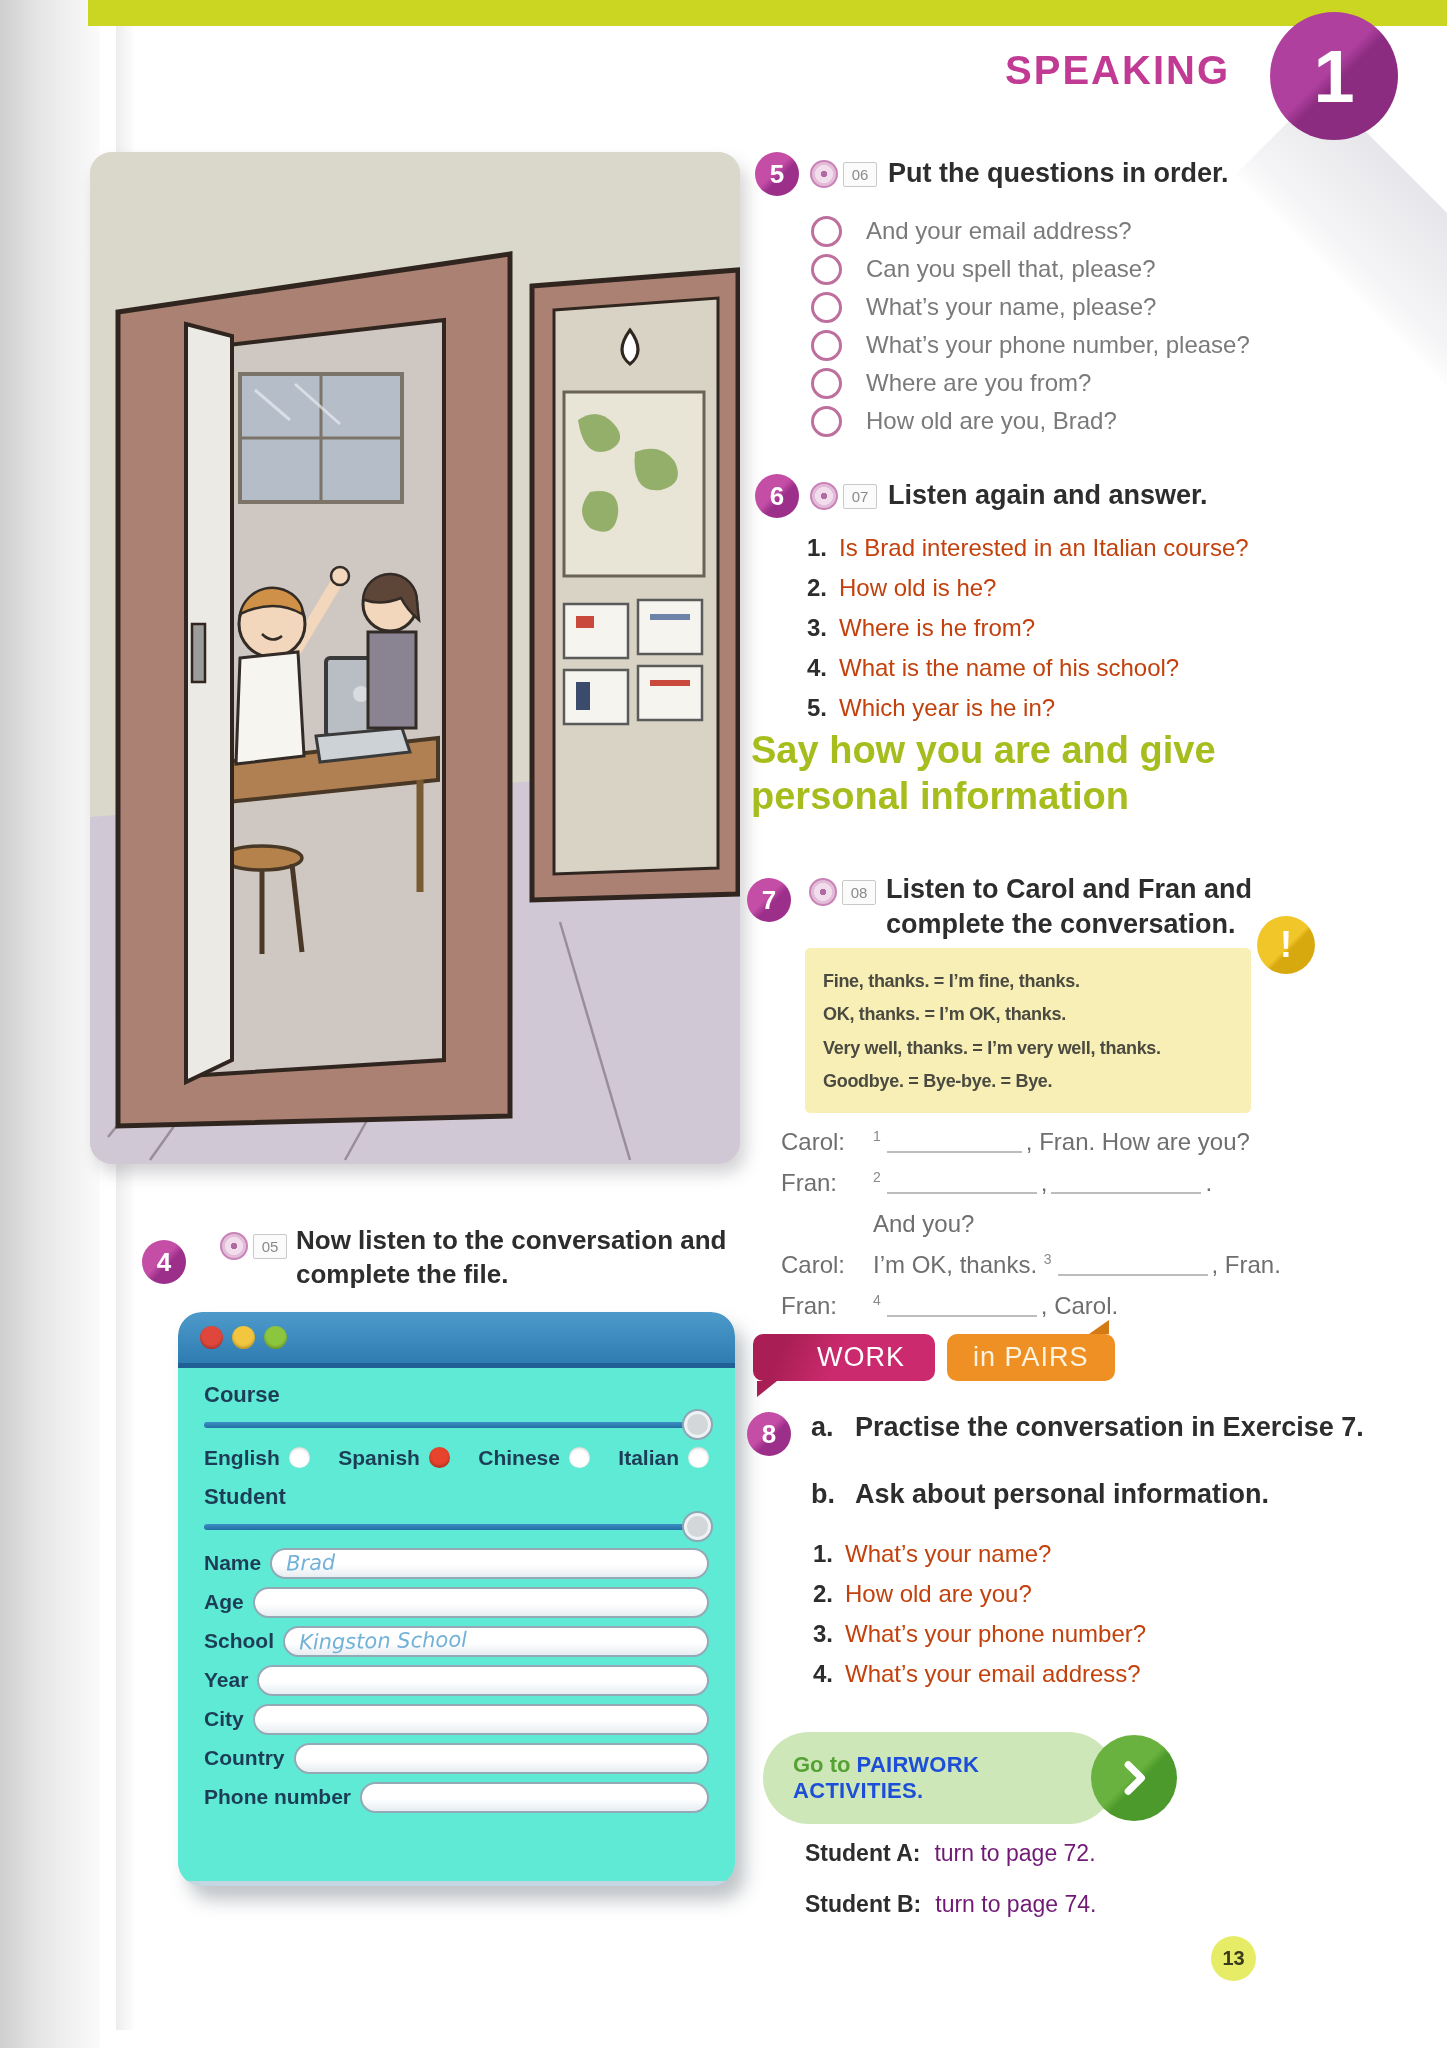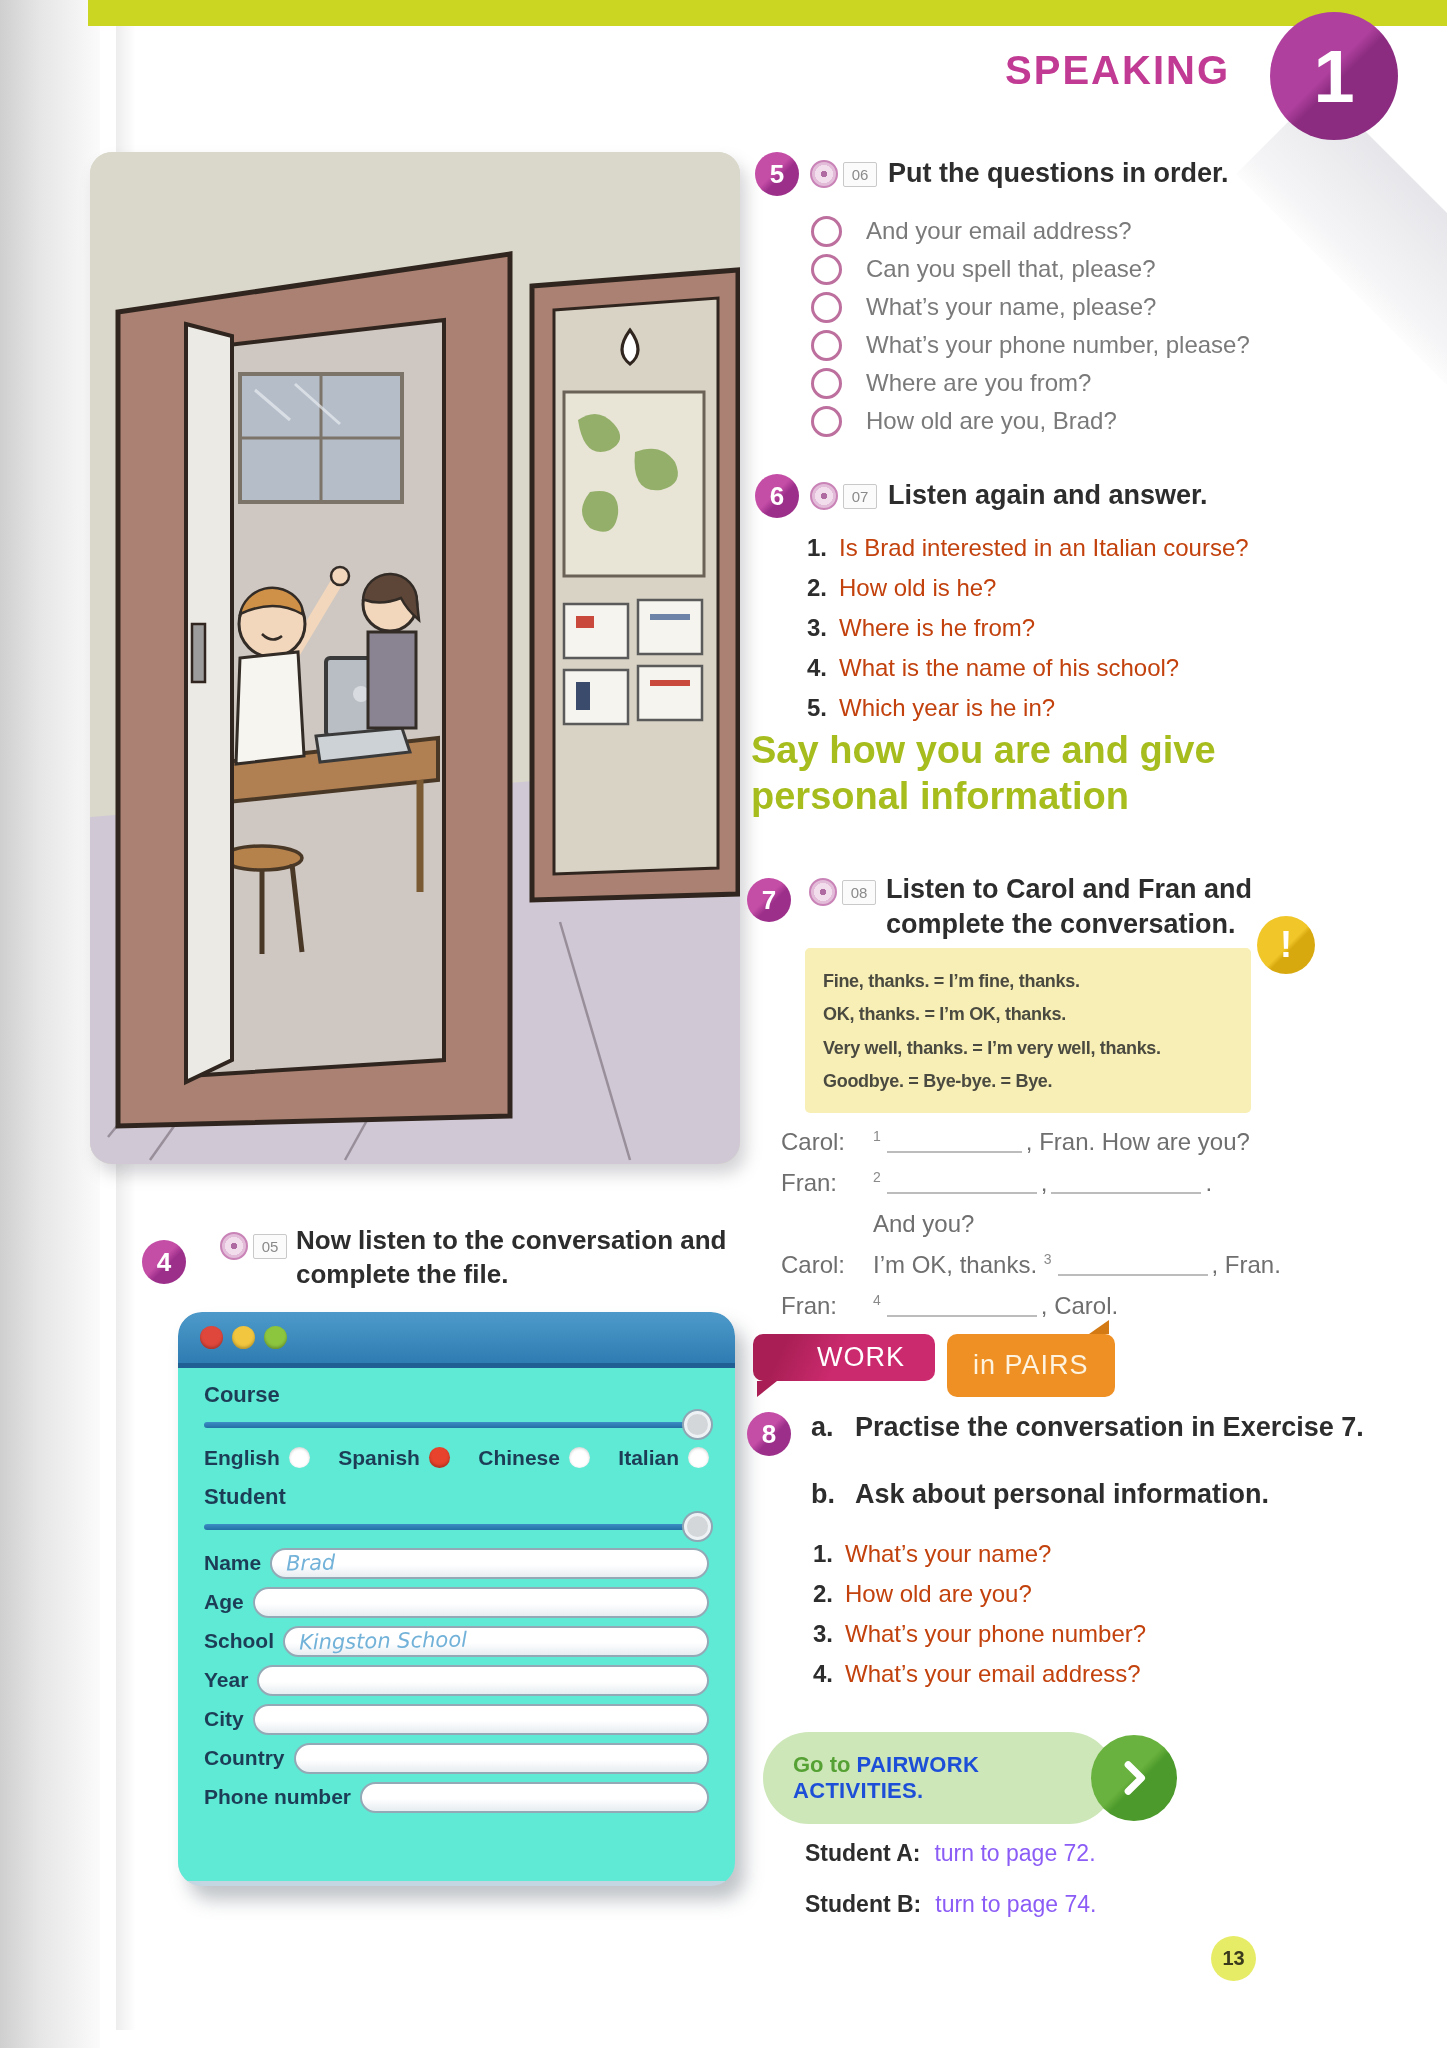--- a/index.html
+++ b/index.html
@@ -77,21 +77,21 @@
   .c-text { white-space:pre-wrap; }
 
   
   #badges { position:absolute; top:1334px; left:8px; display:flex; align-items:flex-start; }
   .badge-work { position:relative; background:linear-gradient(115deg,#a91f55 18%,#cc2a6e 48%);
     color:#fff; font-size:27px; letter-spacing:1px; padding:8px 30px 8px 64px;
     border-radius:10px; }
   .badge-work::after { content:""; position:absolute; left:4px; bottom:-16px; width:0; height:0;
     border-left:20px solid #a91f55; border-bottom:16px solid transparent; }
   .badge-pairs { position:relative; background:#ef9025; color:#fdf3df; font-size:27px; letter-spacing:1px;
-    padding:16px 26px; border-radius:10px; margin-left:12px; }
+    padding:8px 26px; border-radius:10px; margin-left:12px; }
   .badge-pairs::before { content:""; position:absolute; right:6px; top:-14px; width:0; height:0;
     border-right:20px solid #d47a14; border-top:14px solid transparent; }
 
   #ex8 { position:absolute; top:1408px; left:0; width:640px; }
   #ex8 .num-badge { position:absolute; left:2px; top:4px; }
   #ex8 .content { margin-left:66px; width:560px; }
   .sub-ex { font-weight:bold; font-size:27px; color:#2d2d2d; line-height:1.45; }
   .sub-label { display:inline-block; width:44px; }
   #ex8-b { margin-top:28px; }
   #ex8-list { margin-top:26px; margin-left:2px; }
@@ -101,21 +101,21 @@
   .goto-text { font-size:22px; }
   .goto-text .g1 { color:#55a133; font-weight:bold; }
   .goto-text .g2 { color:#1d4ed8; font-weight:bold; letter-spacing:.3px; }
   .goto-circle { position:absolute; left:346px; top:1735px; width:86px; height:86px; border-radius:50%;
     background:linear-gradient(135deg,#6ab23f 48%,#4c9a2b 56%);
     display:flex; align-items:center; justify-content:center; }
 
   #students { position:absolute; top:1840px; left:60px; }
   .s-row { margin-bottom:24px; font-size:23px; }
   .s-label { font-weight:bold; color:#2d2d2d; margin-right:14px; }
-  .s-text { color:#8b5cf6; }
+  .s-text { color:#701a75; }
 
   .page-num { position:absolute; left:1211px; top:1936px; width:45px; height:45px; border-radius:50%;
     background:#e7ec67; color:#3a3a1d; font-size:20px; font-weight:bold;
     display:flex; align-items:center; justify-content:center; }
 
   
   .illustration { position:absolute; left:90px; top:152px; width:650px; height:1012px;
     border-radius:22px; overflow:hidden; box-shadow:6px 10px 16px rgba(100,100,110,.28); background:#dad8ca; }
 
   #ex4 { position:absolute; left:140px; top:1224px; width:600px; z-index:2; }

